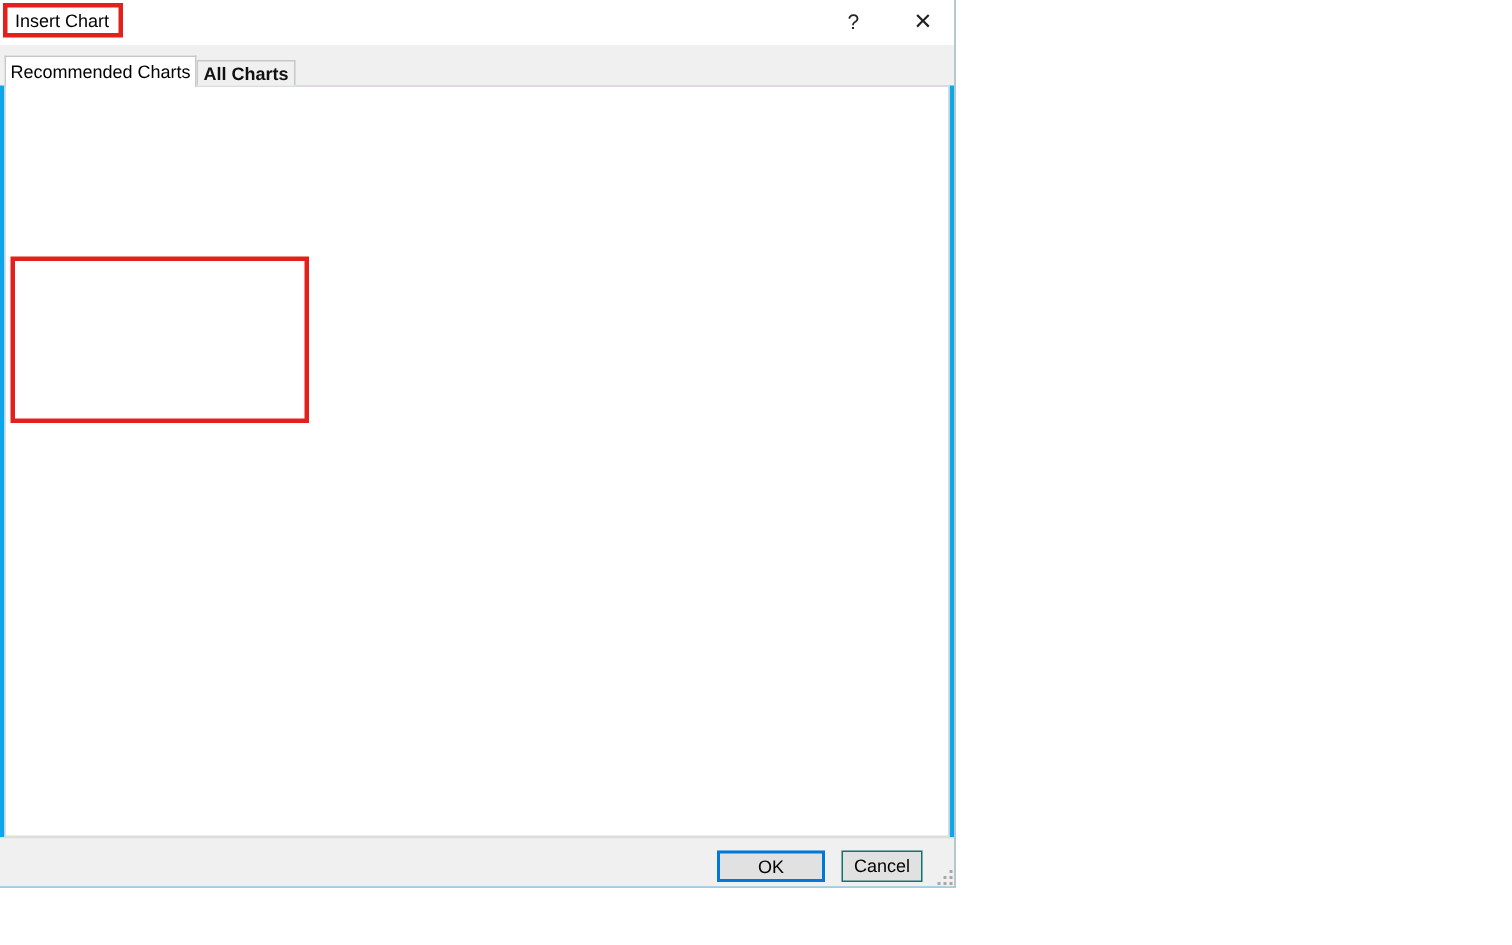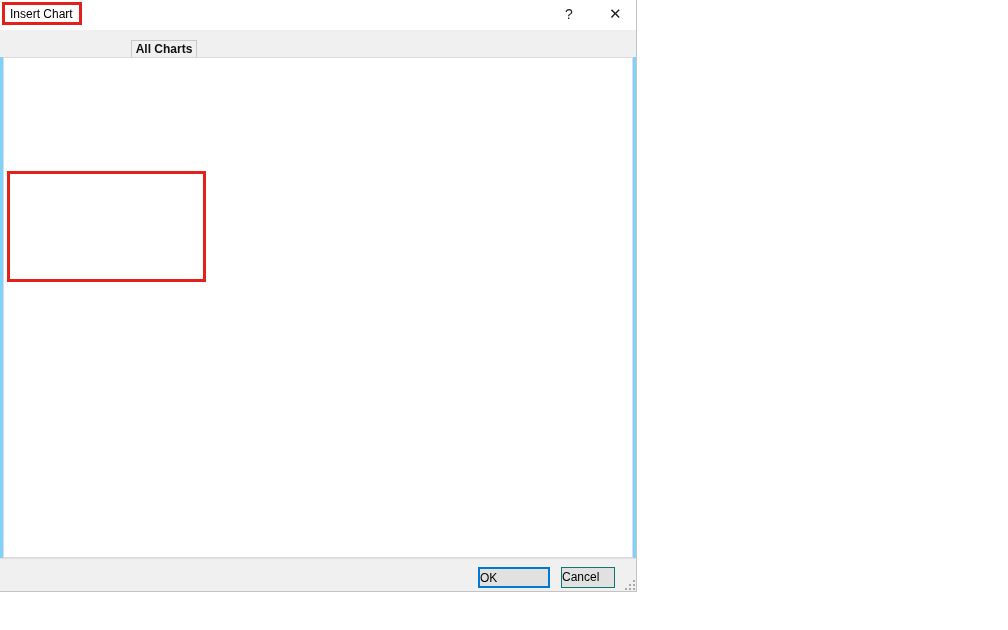--- a/index.html
+++ b/index.html
@@ -1,56 +1,57 @@
 <!DOCTYPE html>
 <html><head>
 <meta charset="utf-8">
 <style>
   html,body{margin:0;padding:0;}
   body{width:1008px;height:630px;background:#ffffff;position:relative;overflow:hidden;
        font-family:"Liberation Sans", sans-serif;-webkit-font-smoothing:antialiased;}
   .abs{position:absolute;box-sizing:border-box;}
-  .dialog{left:0;top:0;width:637px;height:592px;background:#7dd3fc;border:1px solid #c3c3c3;border-left:none;border-top:none;}
+  .dialog{left:0;top:0;width:637px;height:592px;background:#0ea5e9;border:1px solid #c3c3c3;border-left:none;border-top:none;}
   .titlebar{left:0;top:0;width:636px;height:30px;background:#ffffff;}
   .title-text{left:10px;top:7px;font-size:12px;color:#000;}
   .title-annot{left:2px;top:2px;width:80px;height:23px;border:3px solid #e3201b;}
   .help{left:565px;top:6px;font-size:14px;color:#222;cursor:default;}
   .close{left:609px;top:5px;font-size:15px;color:#222;cursor:default;}
   .tabstrip{left:0;top:30px;width:636px;height:27px;background:#f0f0f0;}
   .tab-active{left:3px;top:37px;width:128px;height:21px;background:#ffffff;border:1px solid #c8c8c8;border-bottom:none;
               font-size:12px;color:#000;text-align:center;line-height:20px;z-index:3;}
   .tab-inactive{left:131px;top:40px;width:66px;height:18px;background:#f0f0f0;border:1px solid #c8c8c8;border-bottom:none;
               font-size:12px;color:#111;text-align:center;line-height:17px;z-index:1;font-weight:bold;}
   .content{left:3px;top:57px;width:630px;height:501px;background:#ffffff;border:1px solid #dcdcdc;z-index:2;}
   .thumb{background:#ffffff;border:1px solid #e3e3e3;}
   .red-box{border:3px solid #e3201b;z-index:6;background:transparent;}
   .sel-green{background:#e9f5ee;border:1px solid #86c09b;}
   .sel-thumb{background:#ffffff;border:1px solid #e6e6e6;}
   .preview-heading{left:218px;top:71px;font-size:15px;color:#262626;}
   .chart-box{left:223px;top:96px;width:372px;height:214px;background:#ffffff;border:1px solid #d9d9d9;}
   .descr{left:218px;top:329px;width:400px;font-size:12px;line-height:1.22;color:#000;}
   .footer{left:0;top:558px;width:636px;height:33px;background:#f0f0f0;border-top:1px solid #dfdfdf;}
-  .btn{height:21px;font-size:12px;color:#000;background:#e1e1e1;text-align:left;line-height:18px;cursor:default;}
+  .btn{height:21px;font-size:12px;color:#000;background:#e1e1e1;text-align:center;line-height:18px;cursor:default;}
   .btn-ok{left:478px;top:567px;width:72px;border:2px solid #0078d7;}
   .btn-cancel{left:561px;top:567px;width:54px;border:1px solid #0f766e;}
   svg{display:block;}
 </style>
 </head>
 <body>
 
 <div class="abs dialog">
 
   <div class="abs titlebar">
     <span class="abs title-text">Insert Chart</span>
     <div class="abs title-annot"></div>
     <span class="abs help">?</span>
     <span class="abs close">✕</span>
   </div>
 
   <div class="abs tabstrip"></div>
+  <div class="abs tab-active">Recommended Charts</div>
   <div class="abs tab-inactive">All Charts</div>
 
   <div class="abs content"></div>
 
   <div class="abs thumb" style="left:18px;top:72px;width:182px;height:92px;">
     <svg width="180" height="90">
         <line x1="20" x2="172" y1="76" y2="76" stroke="#BFBFBF" stroke-width="0.6"></line>
         <text x="18" y="77.575" font-size="4.5" text-anchor="end" fill="#595959" font-family="Liberation Sans, sans-serif">0</text>
         <line x1="20" x2="172" y1="69.9" y2="69.9" stroke="#D9D9D9" stroke-width="0.6"></line>
         <text x="18" y="71.47500000000001" font-size="4.5" text-anchor="end" fill="#595959" font-family="Liberation Sans, sans-serif">200</text>

